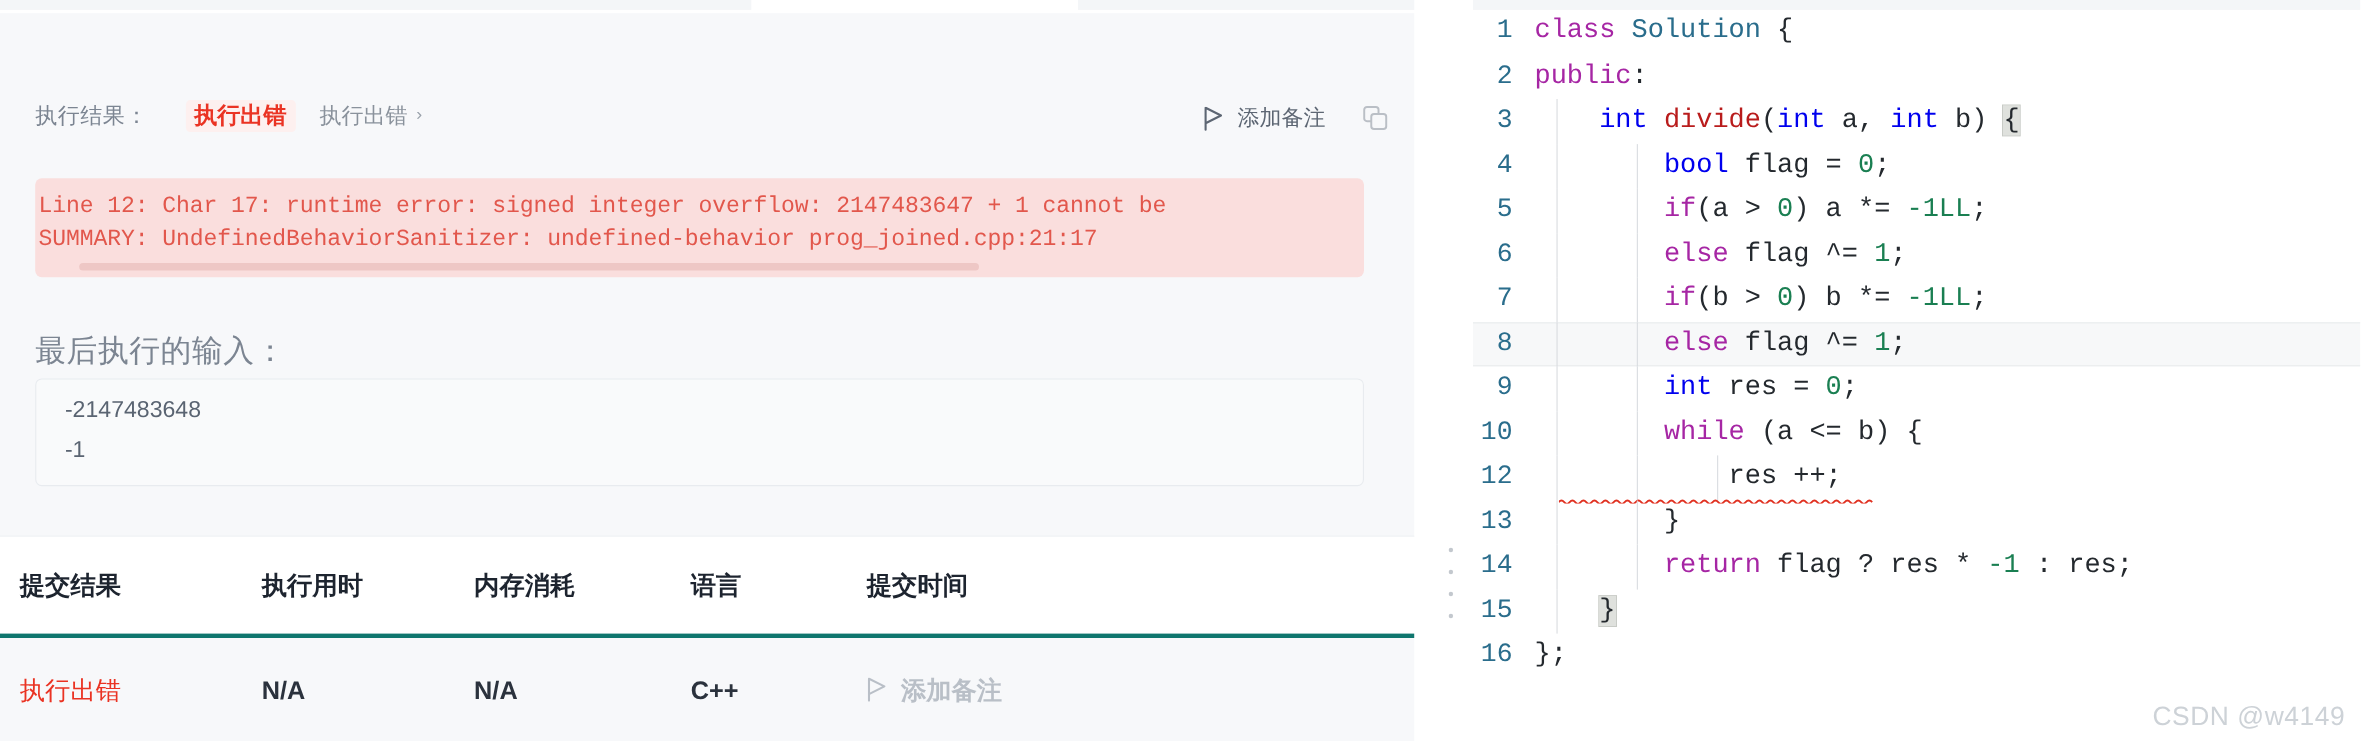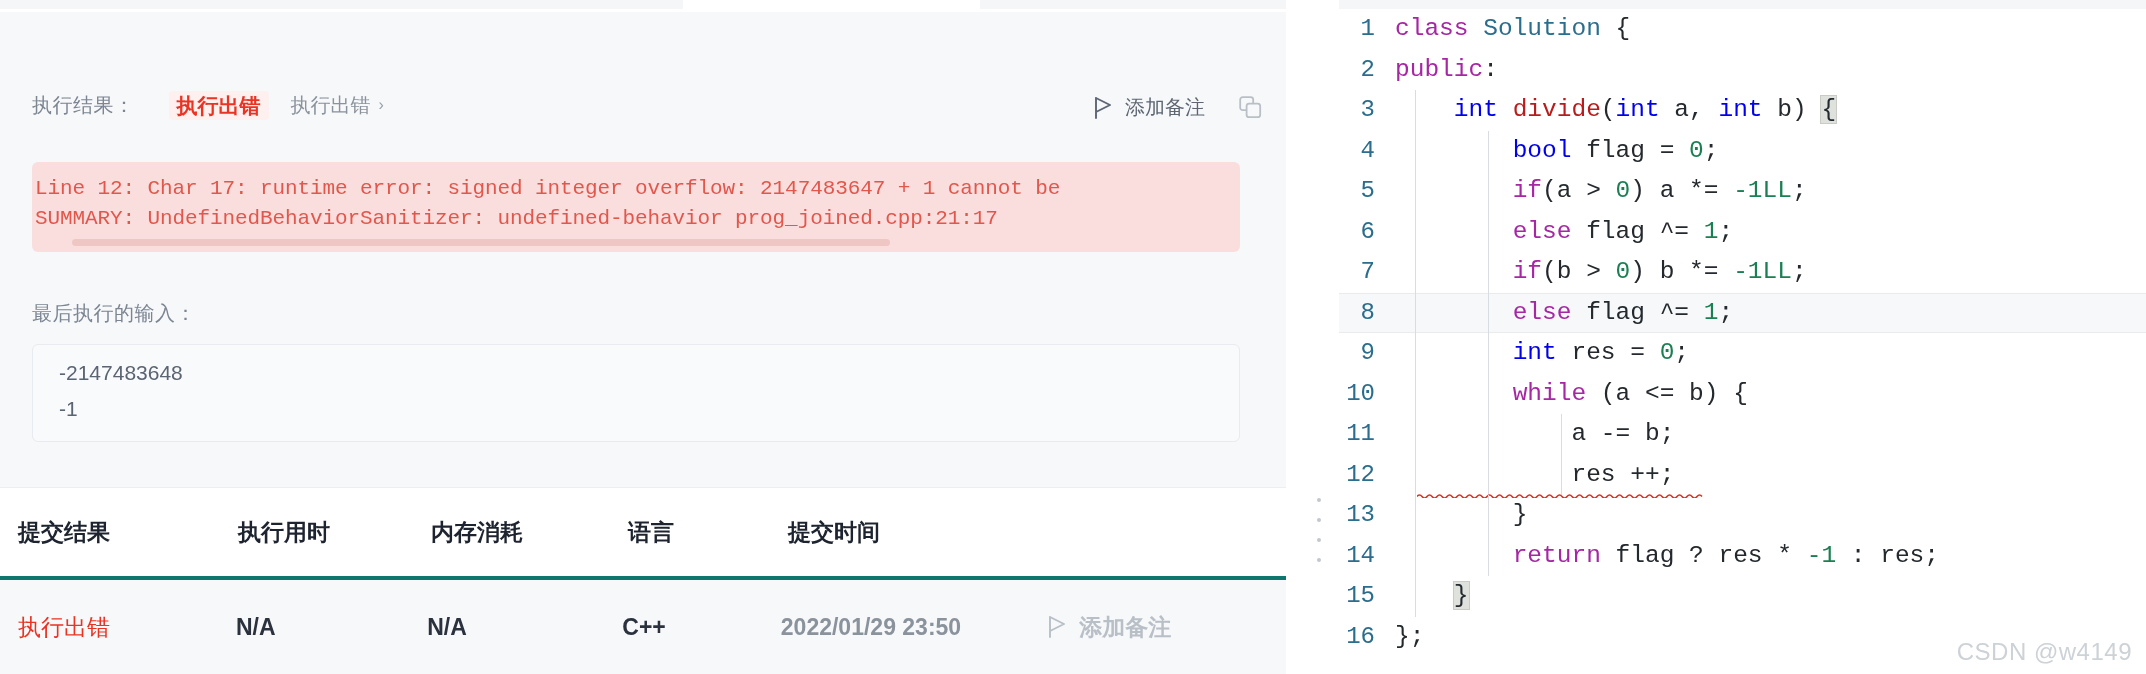--- a/index.html
+++ b/index.html
@@ -152,21 +152,21 @@
     width: 818px;
     height: 7px;
     background: #eec7c5;
     border-radius: 4px;
   }
 
   .input-label {
     position: absolute;
     left: 32px;
     top: 288px;
-    font-size: 20px;
+    font-size: 28px;
     color: #7c8592;
     letter-spacing: 0.5px;
   }
 
   .input-box {
     position: absolute;
     left: 32px;
     top: 332px;
     width: 1208px;
     height: 98px;
@@ -431,21 +431,20 @@
         <div class="cell c-mem">内存消耗</div>
         <div class="cell c-lang">语言</div>
         <div class="cell c-submit">提交时间</div>
       </div>
 
       <div class="table-row table-body-row">
         <div class="cell c-result">执行出错</div>
         <div class="cell c-time">N/A</div>
         <div class="cell c-mem">N/A</div>
         <div class="cell c-lang">C++</div>
-        <div class="cell c-submit">2022/01/29 23:50</div>
         <div class="cell c-note">
           <span class="note-cell">
             <span class="flag-ico">
               <svg width="19" height="22" viewBox="0 0 19 22">
                 <path d="M2 1 L2 21 M2 1 L16 8 L2 15" fill="none" stroke="#b9bfc7" stroke-width="1.9" stroke-linejoin="round" stroke-linecap="round"></path>
               </svg>
             </span>
             <span>添加备注</span>
           </span>
         </div>
@@ -468,21 +467,20 @@
         <div class="code-line"><div class="ln">1</div><div class="code-text"><span class="ctrl">class </span><span class="cls">Solution </span><span class="plain">{</span></div></div>
         <div class="code-line"><div class="ln">2</div><div class="code-text"><span class="ctrl">public</span><span class="plain">:</span></div></div>
         <div class="code-line"><div class="ln">3</div><div class="code-text"><span class="guide g1"></span><span class="plain">    </span><span class="kw">int </span><span class="fn">divide</span><span class="plain">(</span><span class="kw">int </span><span class="plain">a, </span><span class="kw">int </span><span class="plain">b) </span><span class="plain brace-match">{</span></div></div>
         <div class="code-line"><div class="ln">4</div><div class="code-text"><span class="guide g1"></span><span class="guide g2"></span><span class="plain">        </span><span class="kw">bool </span><span class="plain">flag = </span><span class="num">0</span><span class="plain">;</span></div></div>
         <div class="code-line"><div class="ln">5</div><div class="code-text"><span class="guide g1"></span><span class="guide g2"></span><span class="plain">        </span><span class="ctrl">if</span><span class="plain">(a &gt; </span><span class="num">0</span><span class="plain">) a *= </span><span class="num">-1LL</span><span class="plain">;</span></div></div>
         <div class="code-line"><div class="ln">6</div><div class="code-text"><span class="guide g1"></span><span class="guide g2"></span><span class="plain">        </span><span class="ctrl">else</span><span class="plain"> flag ^= </span><span class="num">1</span><span class="plain">;</span></div></div>
         <div class="code-line"><div class="ln">7</div><div class="code-text"><span class="guide g1"></span><span class="guide g2"></span><span class="plain">        </span><span class="ctrl">if</span><span class="plain">(b &gt; </span><span class="num">0</span><span class="plain">) b *= </span><span class="num">-1LL</span><span class="plain">;</span></div></div>
         <div class="code-line active"><div class="ln">8</div><div class="code-text"><span class="guide g1"></span><span class="guide g2"></span><span class="plain">        </span><span class="ctrl">else</span><span class="plain"> flag ^= </span><span class="num">1</span><span class="plain">;</span></div></div>
         <div class="code-line"><div class="ln">9</div><div class="code-text"><span class="guide g1"></span><span class="guide g2"></span><span class="plain">        </span><span class="kw">int </span><span class="plain">res = </span><span class="num">0</span><span class="plain">;</span></div></div>
         <div class="code-line"><div class="ln">10</div><div class="code-text"><span class="guide g1"></span><span class="guide g2"></span><span class="plain">        </span><span class="ctrl">while</span><span class="plain"> (a &lt;= b) {</span></div></div>
-        <div class="code-line"><div class="ln">11</div><div class="code-text"><span class="guide g1"></span><span class="guide g2"></span><span class="guide g3"></span><span class="plain">            </span><span class="plain">a -= b;</span></div></div>
         <div class="code-line"><div class="ln">12</div><div class="code-text"><span class="guide g1"></span><span class="guide g2"></span><span class="guide g3"></span><span class="plain">            </span><span class="plain">res ++;</span><span class="squiggle"><svg width="286" height="5" viewBox="0 0 286 5">
                 <path d="M0 3.5 Q2.5 0.5 5 3.5 T10 3.5 T15 3.5 T20 3.5 T25 3.5 T30 3.5 T35 3.5 T40 3.5 T45 3.5 T50 3.5 T55 3.5 T60 3.5 T65 3.5 T70 3.5 T75 3.5 T80 3.5 T85 3.5 T90 3.5 T95 3.5 T100 3.5 T105 3.5 T110 3.5 T115 3.5 T120 3.5 T125 3.5 T130 3.5 T135 3.5 T140 3.5 T145 3.5 T150 3.5 T155 3.5 T160 3.5 T165 3.5 T170 3.5 T175 3.5 T180 3.5 T185 3.5 T190 3.5 T195 3.5 T200 3.5 T205 3.5 T210 3.5 T215 3.5 T220 3.5 T225 3.5 T230 3.5 T235 3.5 T240 3.5 T245 3.5 T250 3.5 T255 3.5 T260 3.5 T265 3.5 T270 3.5 T275 3.5 T280 3.5 T285 3.5" fill="none" stroke="#e03020" stroke-width="1.6"></path>
               </svg></span></div></div>
         <div class="code-line"><div class="ln">13</div><div class="code-text"><span class="guide g1"></span><span class="guide g2"></span><span class="plain">        </span><span class="plain">}</span></div></div>
         <div class="code-line"><div class="ln">14</div><div class="code-text"><span class="guide g1"></span><span class="guide g2"></span><span class="plain">        </span><span class="ctrl">return</span><span class="plain"> flag ? res * </span><span class="num">-1</span><span class="plain"> : res;</span></div></div>
         <div class="code-line"><div class="ln">15</div><div class="code-text"><span class="guide g1"></span><span class="plain">    </span><span class="plain brace-match">}</span></div></div>
         <div class="code-line"><div class="ln">16</div><div class="code-text"><span class="plain">};</span></div></div>
       </div>
     <div class="watermark">CSDN @w4149</div>
   </div>

